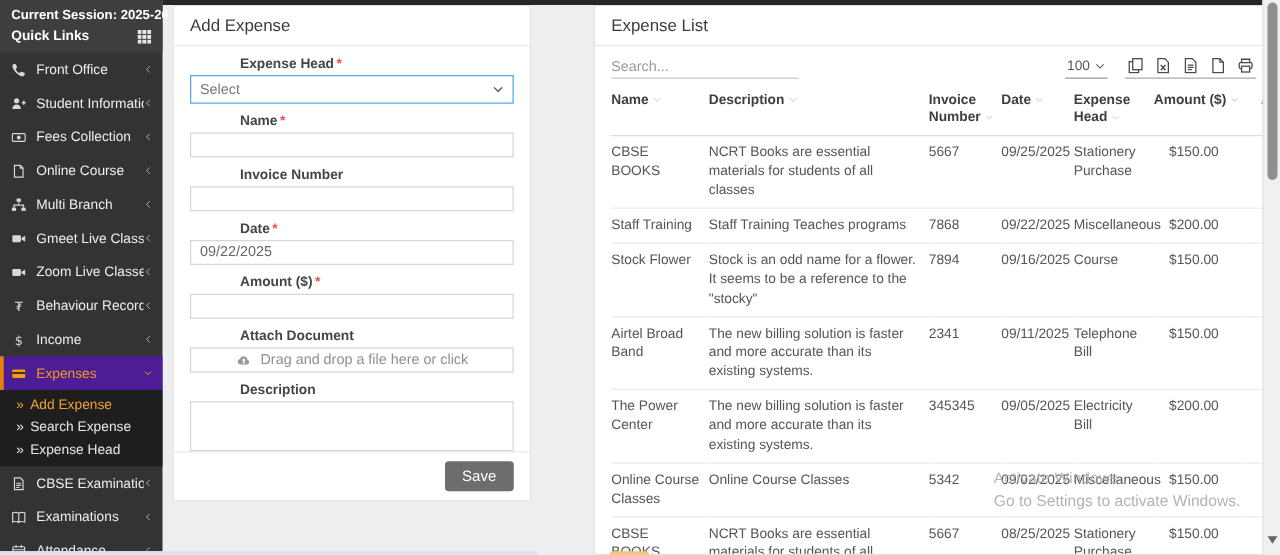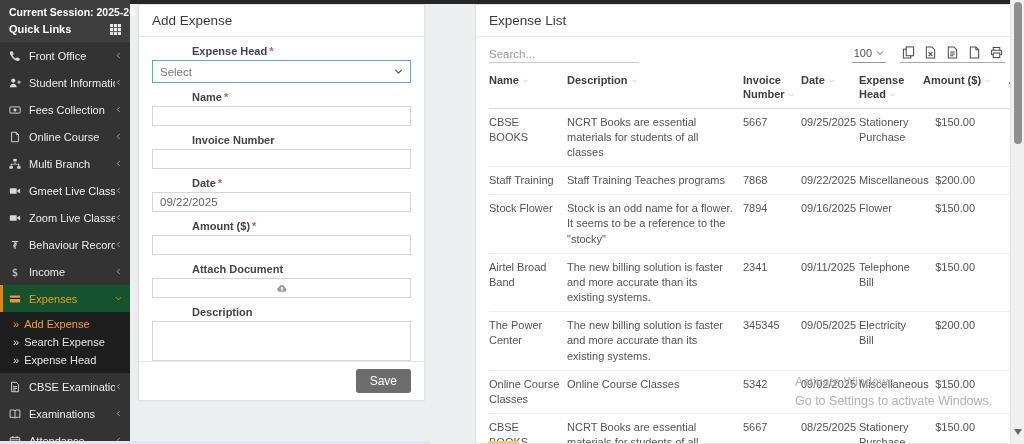--- a/index.html
+++ b/index.html
@@ -20,21 +20,21 @@
   .sidebar { position:absolute; left:0; top:0; width:130px; height:441px; background:#333333; z-index:2; }
   .session { background:#3e3e3e; padding:6px 9px 7px; }
   .session-line { color:#ffffff; font-size:10.5px; font-weight:bold; margin-bottom:5px; white-space:nowrap; }
   .quick-links { display:flex; justify-content:space-between; align-items:center; color:#ffffff; font-size:11px; font-weight:bold; }
   .grid-icon { width:11px; height:11px; color:#e8e8e8; }
   .menu { }
   .menu-item { height:27px; display:flex; align-items:center; padding:0 8px 0 9px; color:#ededed; font-size:11px; cursor:pointer; }
   .menu-item .mi-icon { width:12px; height:12px; margin-right:8px; color:#d8d8d8; flex:none; font-size:11px; line-height:12px; text-align:center; }
   .menu-item .mi-label { flex:1; white-space:nowrap; overflow:hidden; }
   .menu-item .mi-chev { width:7px; height:9px; color:#b5b5b5; flex:none; }
-  .menu-item.active { background:#14532d; border-left:3px solid #e78108; padding-left:6px; color:#f39c12; }
+  .menu-item.active { background:#4c1d95; border-left:3px solid #e78108; padding-left:6px; color:#f39c12; }
   .menu-item.active .mi-icon, .menu-item.active .mi-chev { color:#f39c12; }
   .submenu { background:#1e1e1e; padding:3px 0 4px; }
   .sub-item { height:18px; display:flex; align-items:center; padding:0 8px 0 13px; color:#e6e6e6; font-size:11px; cursor:pointer; }
   .sub-item .sub-chev { margin-right:5px; font-size:11px; line-height:1; }
   .sub-item.active { color:#eda233; }
 
   
   .panel { background:#ffffff; border:1px solid #e2e2e2; box-shadow:0 0 2px rgba(0,0,0,.05); }
   .panel-form { position:absolute; left:138px; top:4px; width:287px; height:397px; display:flex; flex-direction:column; }
   .panel-title { padding:8px 13px; font-size:13.5px; color:#3c3c3c; border-bottom:1px solid #e8e8e8; flex:none; }
@@ -373,20 +373,21 @@
       <div class="dropzone">
         <span class="icon">
             <svg viewBox="0 0 14 14" xmlns="http://www.w3.org/2000/svg">
               <g fill="currentColor">
                 <path d="M3.6 11A2.9 2.9 0 013 5.3 4 4 0 0110.8 6 2.6 2.6 0 0110.6 11z"></path>
                 <path d="M7 4.5l2 2.4H7.8V10H6.2V6.9H5z" fill="#fff"></path>
                 <path d="M7 3.9l2.3 2.8H8V10H6V6.7H4.7z" fill="#fff" opacity="0"></path>
               </g>
             </svg>
           </span>
+        <span>Drag and drop a file here or click</span>
       </div>
     </div>
 
     <div class="fgroup">
       <span class="flabel"><span>Description</span></span>
       <div class="ftextarea"></div>
     </div>
 
   </div>
   <div class="form-footer">
@@ -540,21 +541,21 @@
                 </svg>
               </span>
        </span>
      </td>
         </tr>
         <tr>
           <td class="cell-name">Stock Flower</td>
           <td class="cell-description">Stock is an odd name for a flower. It seems to be a reference to the "stocky"</td>
           <td class="cell-invoice">7894</td>
           <td class="cell-date">09/16/2025</td>
-          <td class="cell-head">Flower</td>
+          <td class="cell-head">Course</td>
           <td class="cell-amount">$150.00</td>
           <td class="cell-action">
        <span class="action-icons">
          <span class="icon">
                 <svg viewBox="0 0 14 14" xmlns="http://www.w3.org/2000/svg">
                   <path fill="currentColor" d="M1.5 12.5l.9-3.1 7.5-7.5 2.2 2.2-7.5 7.5zM10.6 1.2l2.2 2.2 .7-.7c.4-.4.4-1 0-1.4l-.8-.8c-.4-.4-1-.4-1.4 0z"></path>
                 </svg>
               </span>
          <span class="icon">
                 <svg viewBox="0 0 14 14" xmlns="http://www.w3.org/2000/svg">

